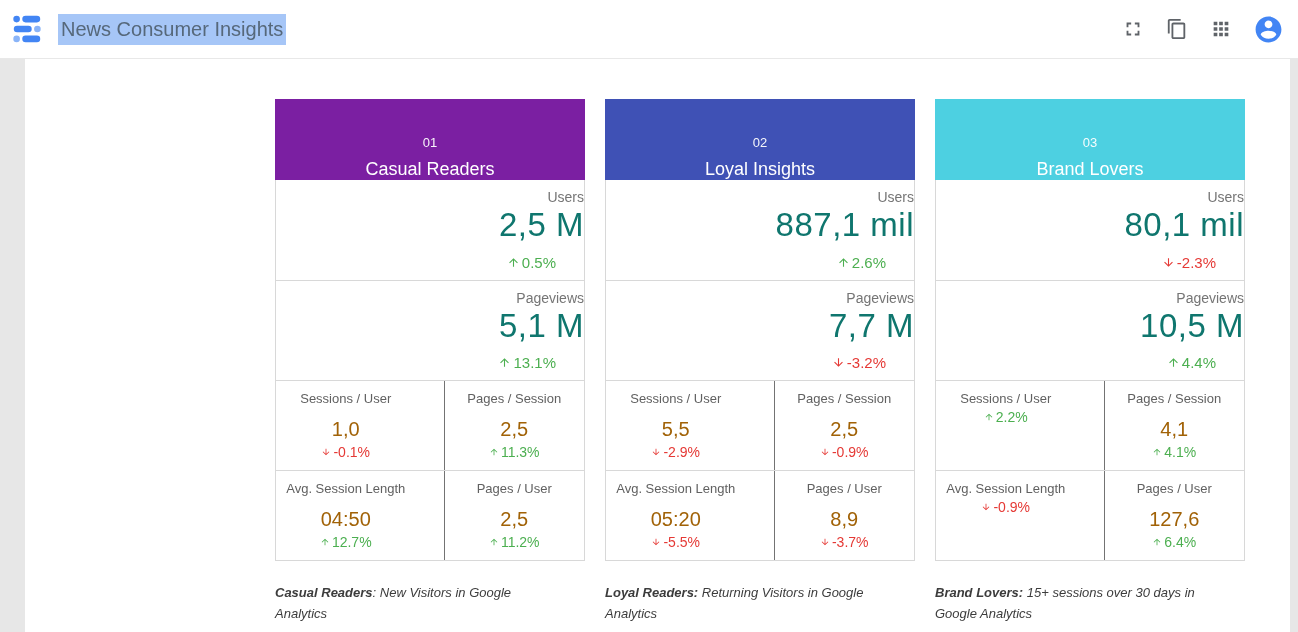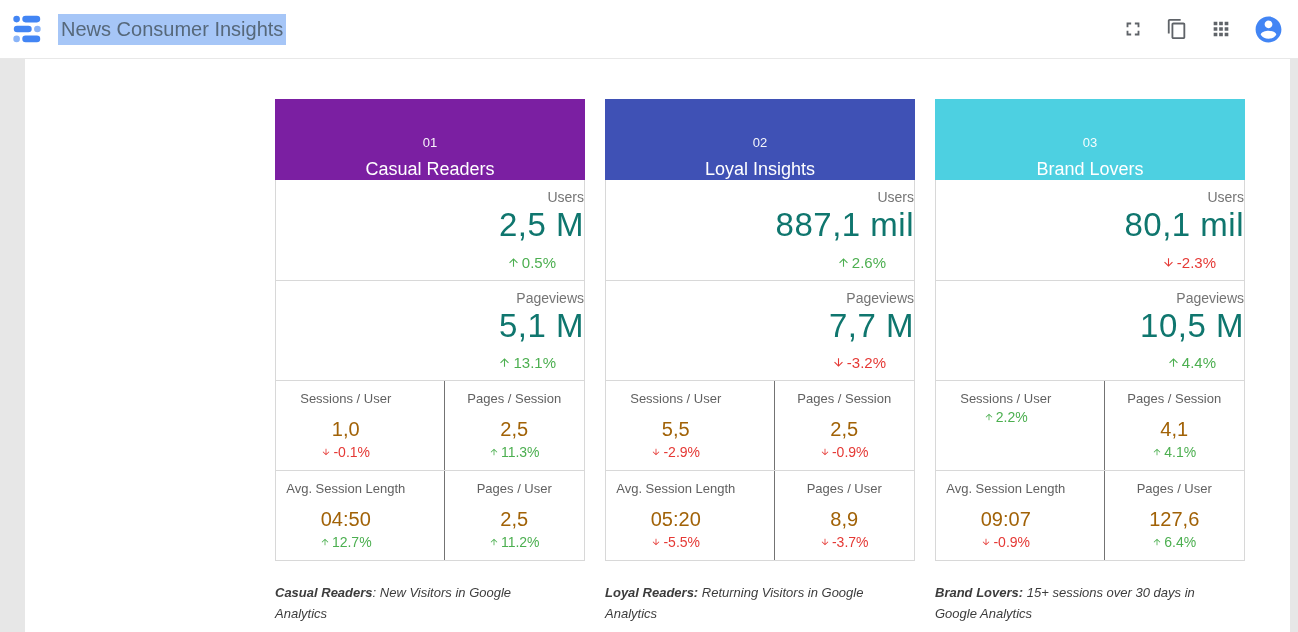--- a/index.html
+++ b/index.html
@@ -355,21 +355,20 @@
                       <path d="M4 12l1.41 1.41L11 7.83V20h2V7.83l5.58 5.59L20 12l-8-8-8 8z"></path>
                     </svg>
                   </span>
                   <span>4.1%</span>
               </div>
             </div>
           </div>
           <div class="sub-row">
             <div class="cell">
               <div class="cell-label">Avg. Session Length</div>
-              <div class="cell-value">09:07</div>
               <div class="change cell-change down">
                 <span class="arrow">
                     <svg viewBox="0 0 24 24">
                       <path d="M4 12l1.41 1.41L11 7.83V20h2V7.83l5.58 5.59L20 12l-8-8-8 8z"></path>
                     </svg>
                   </span>
                   <span>-0.9%</span>
               </div>
             </div>
             <div class="cell">

